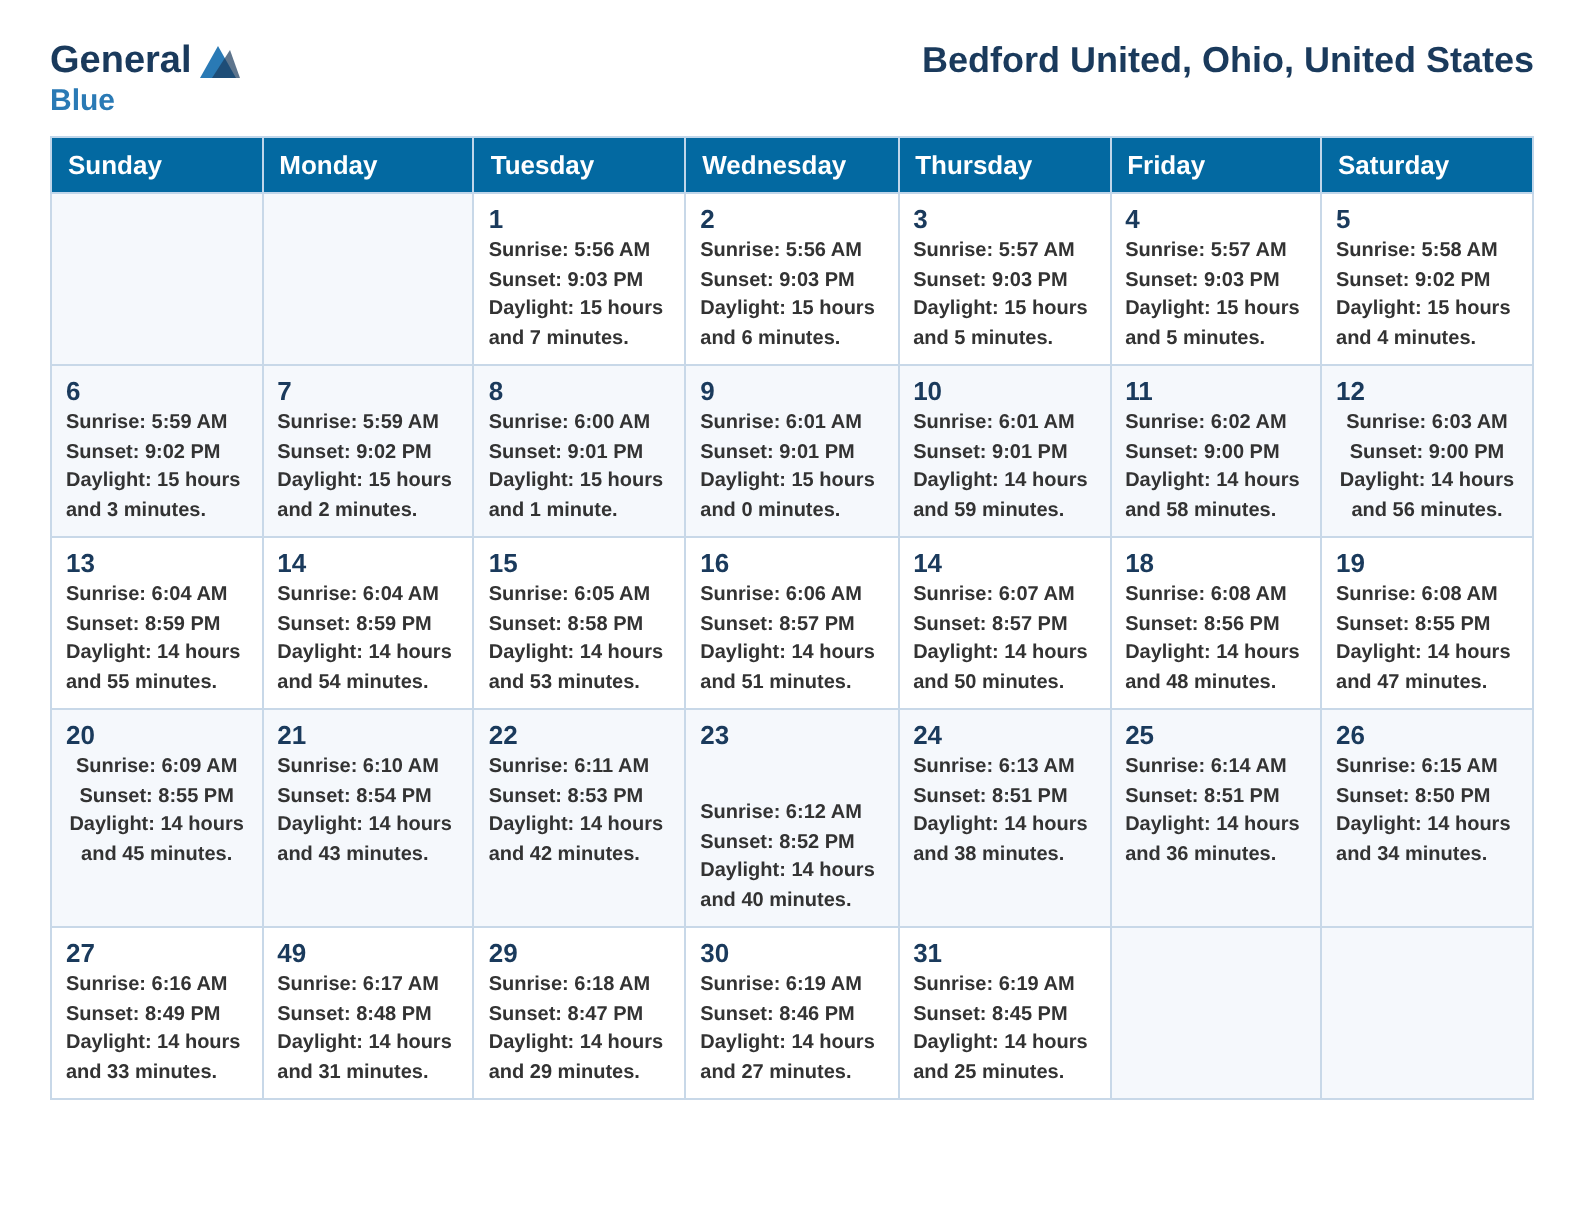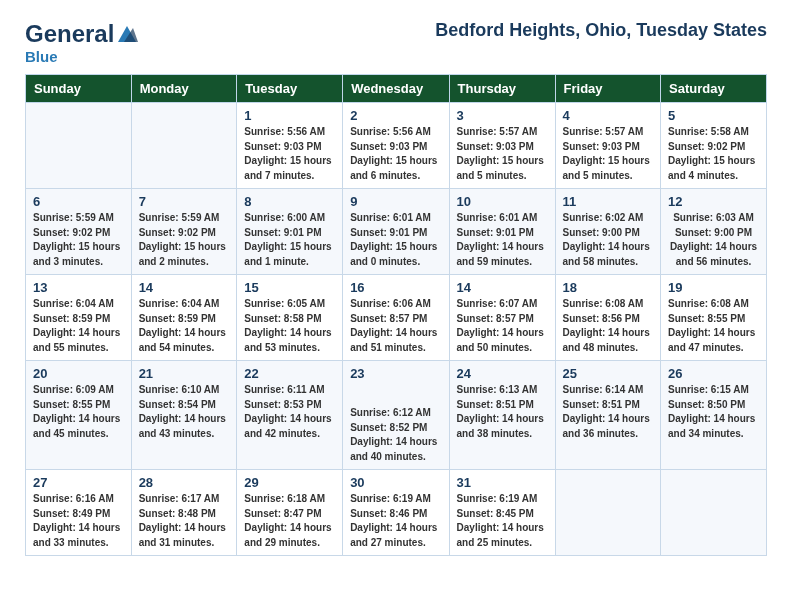--- a/index.html
+++ b/index.html
@@ -38,21 +38,21 @@
       font-size: 18px;
       font-weight: bold;
       color: #1a3a5c;
     }
     .calendar-table {
       width: 100%;
       border-collapse: collapse;
       margin-top: 4px;
     }
     .calendar-table th {
-      background-color: #14532d;
+      background-color: #0369a1;
       color: #fff;
       text-align: left;
       padding: 6px 8px;
       font-size: 13px;
       font-weight: bold;
       border: 1px solid #c0d6ea;
     }
     .calendar-table td {
       border: 1px solid #c8d8e8;
       padding: 5px 7px;
@@ -82,32 +82,32 @@
     .empty-cell {
       background: #f5f8fc !important;
     }
   </style>
 </head>
 <body>
 
 <div class="header-top">
   <div class="logo">
     <div class="logo-line">
-      <span style="font-size:24px;font-weight:bold;color:#1a3a5c;">General</span>
+      <span style="font-size:19px;font-weight:bold;color:#1a3a5c;">General</span>
       <svg width="22" height="20" viewBox="0 0 22 20" style="margin-left:2px;">
         <polygon points="2,18 11,2 20,18" fill="#2a7ab5" stroke="none"></polygon>
         <polygon points="8,18 17,4 22,18" fill="#1a3a5c" stroke="none" opacity="0.7"></polygon>
       </svg>
     </div>
     <div>
       <span style="font-size:15px;font-weight:bold;color:#2a7ab5;">Blue</span>
     </div>
   </div>
   <div class="title-block">
-    <div class="sub-title">Bedford Heights, Ohio, Tuesday States</div>
+    <div class="sub-title">Bedford United, Ohio, United States</div>
   </div>
 </div>
 
 <table class="calendar-table">
   <thead>
     <tr>
       <th>Sunday</th>
       <th>Monday</th>
       <th>Tuesday</th>
       <th>Wednesday</th>
@@ -235,21 +235,21 @@
         <td>
           <span class="day-number">19</span>
           <div class="day-info" style="white-space: pre-line;">Sunrise: 6:08 AM
 Sunset: 8:55 PM
 Daylight: 14 hours and 47 minutes.</div>
         </td>
       </tr>
       <tr>
         <td>
           <span class="day-number">20</span>
-          <div class="day-info" style="white-space: pre-line;">Sunrise: 6:09 AM
+          <div class="day-info" style="white-space: pre-line; text-align: center;">Sunrise: 6:09 AM
 Sunset: 8:55 PM
 Daylight: 14 hours and 45 minutes.</div>
         </td>
         <td>
           <span class="day-number">21</span>
           <div class="day-info" style="white-space: pre-line;">Sunrise: 6:10 AM
 Sunset: 8:54 PM
 Daylight: 14 hours and 43 minutes.</div>
         </td>
         <td>
@@ -284,21 +284,21 @@
         </td>
       </tr>
       <tr>
         <td>
           <span class="day-number">27</span>
           <div class="day-info" style="white-space: pre-line;">Sunrise: 6:16 AM
 Sunset: 8:49 PM
 Daylight: 14 hours and 33 minutes.</div>
         </td>
         <td>
-          <span class="day-number">28</span>
+          <span class="day-number">49</span>
           <div class="day-info" style="white-space: pre-line;">Sunrise: 6:17 AM
 Sunset: 8:48 PM
 Daylight: 14 hours and 31 minutes.</div>
         </td>
         <td>
           <span class="day-number">29</span>
           <div class="day-info" style="white-space: pre-line;">Sunrise: 6:18 AM
 Sunset: 8:47 PM
 Daylight: 14 hours and 29 minutes.</div>
         </td>

